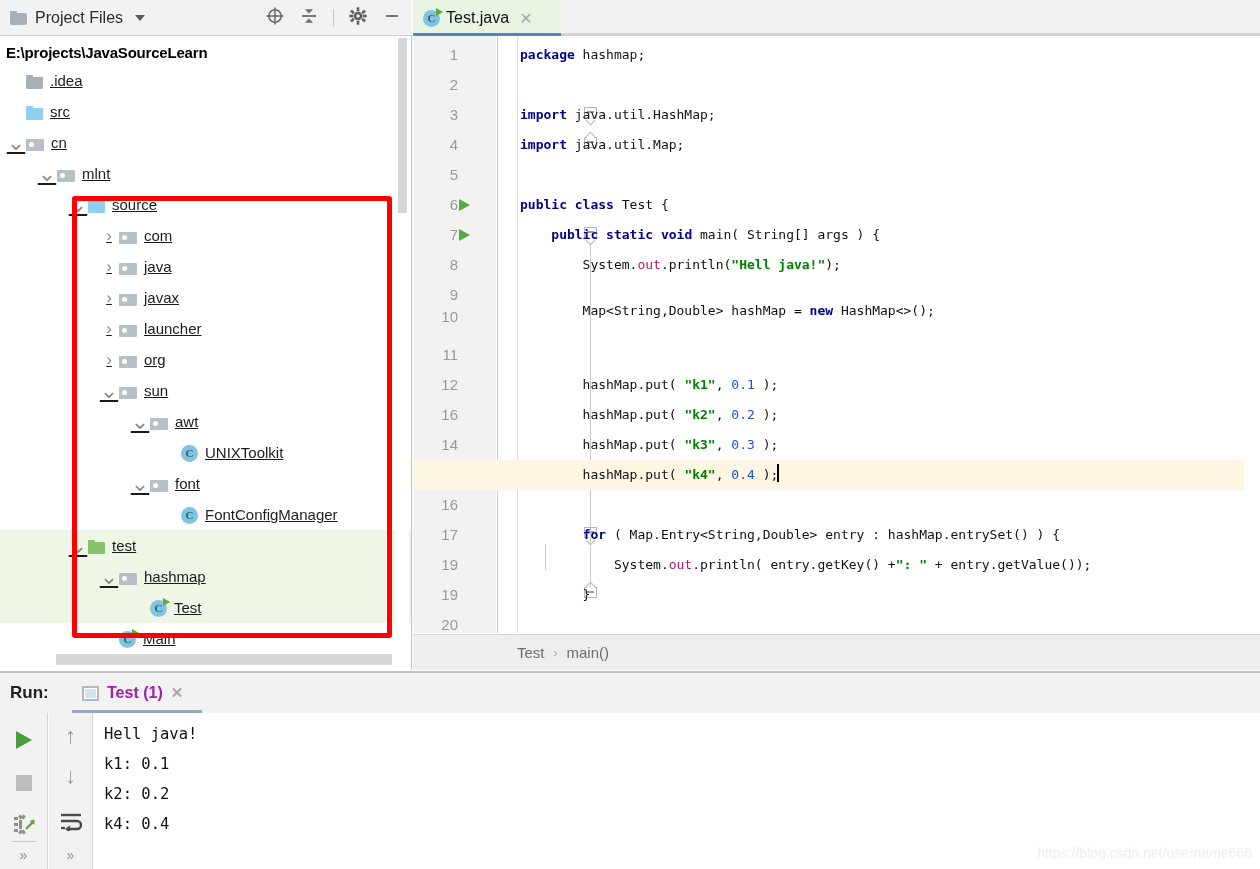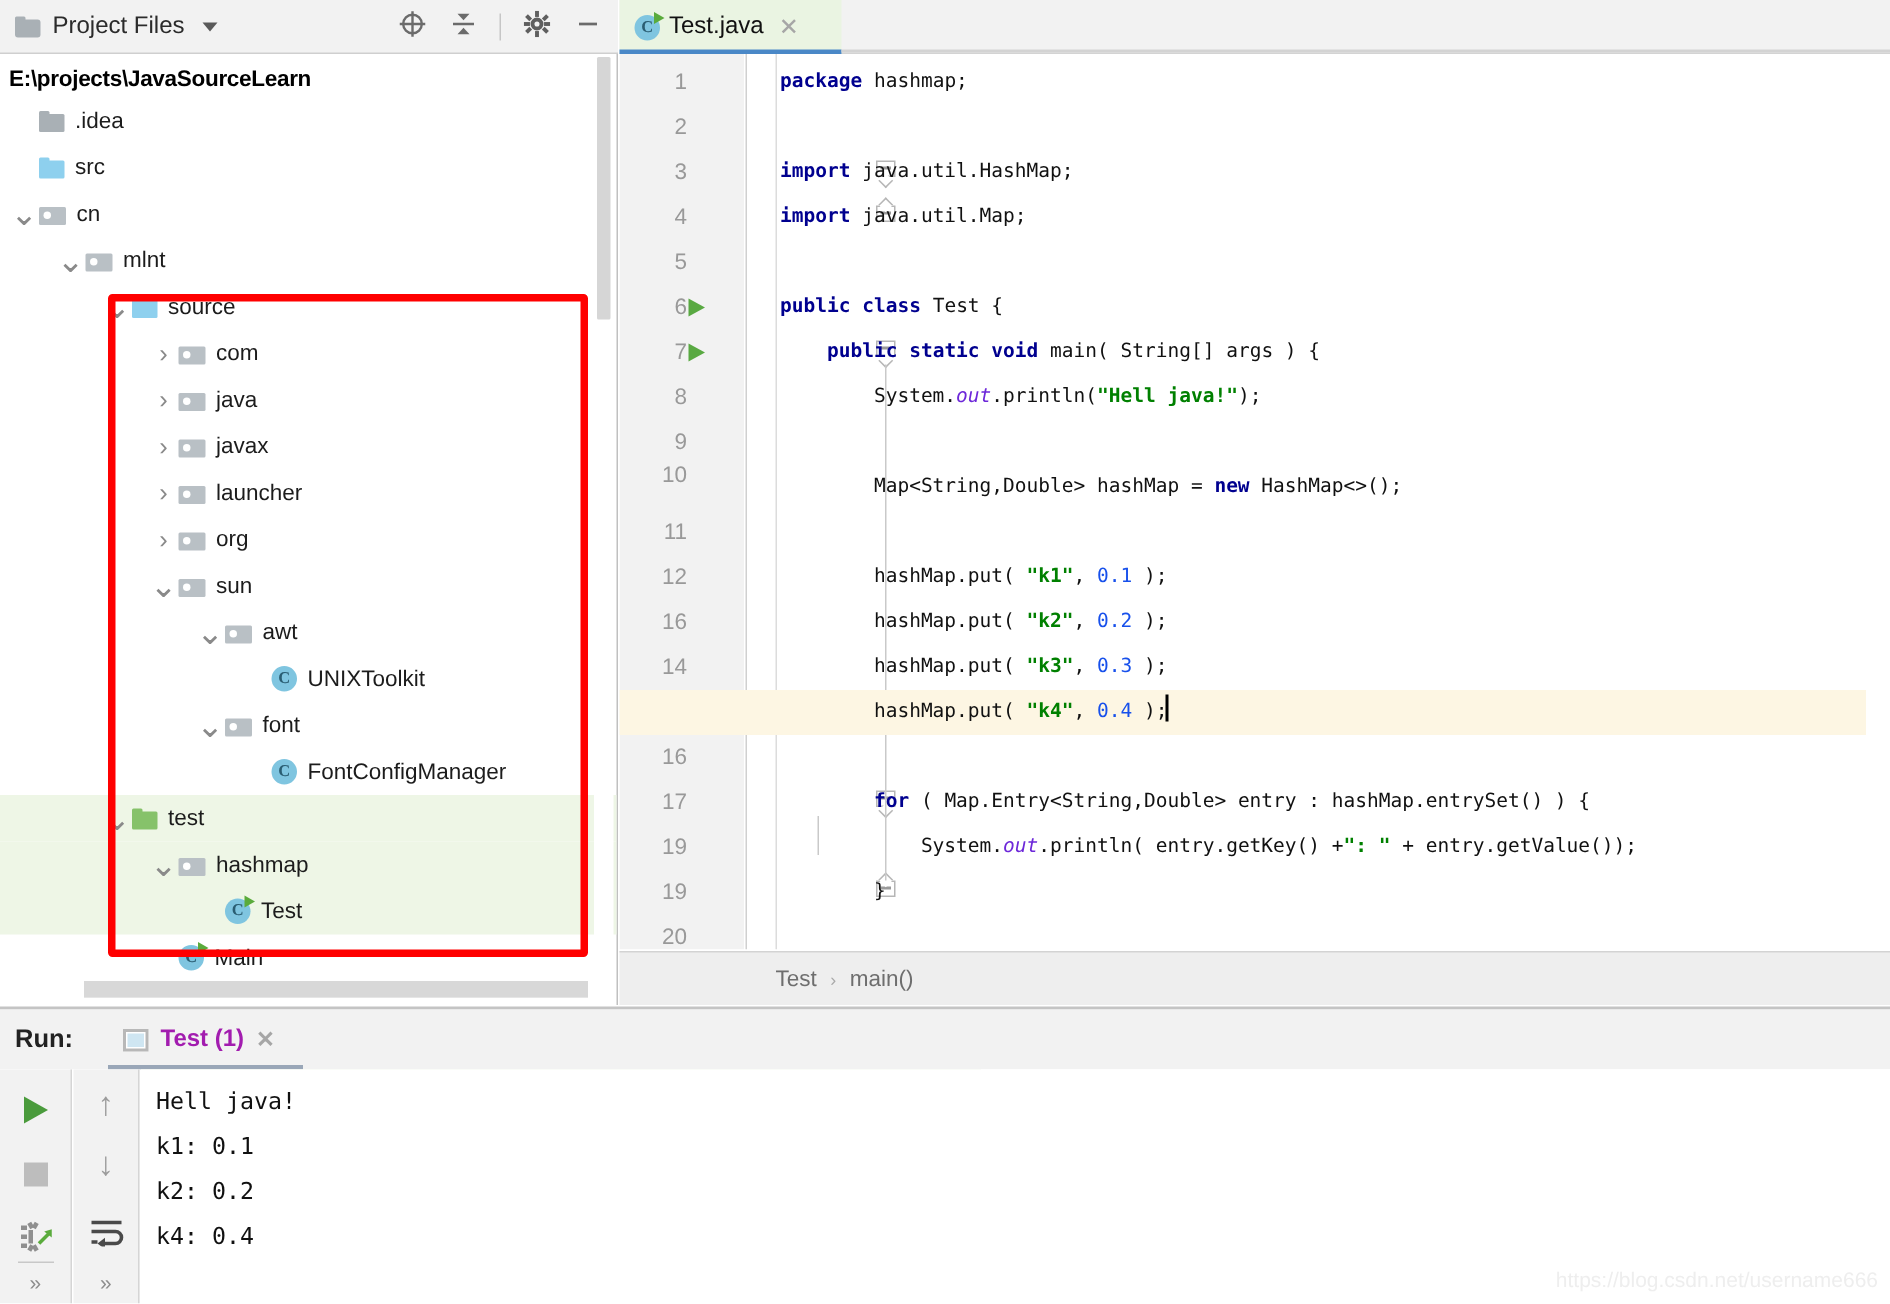--- a/index.html
+++ b/index.html
@@ -47,21 +47,21 @@
     border-top:6px solid #5a5a5a; margin-left:4px;
   }
   .pt-icons { position:absolute; right: 10px; top:0; height:36px; display:flex; align-items:center; gap:14px; }
   .pt-icons .sep { width:1px; height:18px; background:#c6c6c6; }
 
   #project-path {
     font-size: 15px; font-weight: bold; color: #000;
     padding: 8px 0 4px 6px;
     letter-spacing: -0.2px;
   }
-  #tree { position:relative; font-size:15px; color:#1b1b1b; }
+  #tree { position:relative; font-size:15px; color:#1b1b1b;text-decoration:underline; }
   .row {
     position: relative;
     height: 31px; display:flex; align-items:center;
     white-space: nowrap;
   }
   .row .arrow {
     width: 20px; text-align:center; color:#8a8a8a; font-size: 13px; flex: none;
     line-height: 1;
   }
   .row .spacer { flex:none; }
@@ -139,21 +139,21 @@
   .codeline {
     position:absolute; left:0; width:847px; height:30px; line-height:30px;
     font-family:"DejaVu Sans Mono", monospace; font-size:13px; color:#111;
     white-space:pre;
   }
   .codeline .txt { padding-left:107px; display:block; }
   .hl-line { background:#fdf6e3; }
   .kw { color:#00008f; font-weight:bold; }
   .str { color:#008000; font-weight:bold; }
   .num { color:#1750eb; }
-  .fld { color:#6d28d9; font-style:italic; }
+  .fld { color:#be185d; }
   .cursor { display:inline-block; width:1.5px; height:18px; background:#000; vertical-align:-3px; margin-left:-1px;}
 
   
   .foldm { position:absolute; left:88px; width:14px; height:16px; }
   .foldm .body { position:absolute; left:0; top:0; width:13px; height:11px; border:1px solid #b6b6b6; background:#fff;}
   .foldm .tip { position:absolute; left:3px; top:10px; width:7px; height:7px; border-right:1px solid #b6b6b6;
                 border-bottom:1px solid #b6b6b6; background:#fff; transform:rotate(45deg) ; }
   .foldm .minus { position:absolute; left:3px; top:4px; width:7px; height:2px; background:#9a9a9a;}
   .foldm.up .tip { top:-4px; transform:rotate(225deg); }
   .foldvline { position:absolute; left:94px; width:1px; background:#c9c9c9; }
@@ -508,21 +508,21 @@
       <div id="code-lines">
           <div class="codeline" style="top: 4px;"><span class="txt"><span class="kw">package</span> hashmap;</span></div>
           <div class="codeline" style="top: 34px;"><span class="txt"></span></div>
           <div class="codeline" style="top: 64px;"><span class="txt"><span class="kw">import</span> java.util.HashMap;</span></div>
           <div class="codeline" style="top: 94px;"><span class="txt"><span class="kw">import</span> java.util.Map;</span></div>
           <div class="codeline" style="top: 124px;"><span class="txt"></span></div>
           <div class="codeline" style="top: 154px;"><span class="txt"><span class="kw">public</span> <span class="kw">class</span> Test {</span></div>
           <div class="codeline" style="top: 184px;"><span class="txt">    <span class="kw">public</span> <span class="kw">static</span> <span class="kw">void</span> main( String[] args ) {</span></div>
           <div class="codeline" style="top: 214px;"><span class="txt">        System.<span class="fld">out</span>.println(<span class="str">"Hell java!"</span>);</span></div>
           <div class="codeline" style="top: 244px;"><span class="txt"></span></div>
-          <div class="codeline" style="top: 274px;"><span class="txt">        Map&lt;String,Double&gt; hashMap = <span class="kw">new</span> HashMap&lt;&gt;();</span></div>
+          <div class="codeline" style="top: 260px;"><span class="txt">        Map&lt;String,Double&gt; hashMap = <span class="kw">new</span> HashMap&lt;&gt;();</span></div>
           <div class="codeline" style="top: 304px;"><span class="txt"></span></div>
           <div class="codeline" style="top: 334px;"><span class="txt">        hashMap.put( <span class="str">"k1"</span>, <span class="num">0.1</span> );</span></div>
           <div class="codeline" style="top: 364px;"><span class="txt">        hashMap.put( <span class="str">"k2"</span>, <span class="num">0.2</span> );</span></div>
           <div class="codeline" style="top: 394px;"><span class="txt">        hashMap.put( <span class="str">"k3"</span>, <span class="num">0.3</span> );</span></div>
           <div class="codeline hl-line" style="top: 424px;"><span class="txt">        hashMap.put( <span class="str">"k4"</span>, <span class="num">0.4</span> );<span class="cursor"></span></span></div>
           <div class="codeline" style="top: 454px;"><span class="txt"></span></div>
           <div class="codeline" style="top: 484px;"><span class="txt">        <span class="kw">for</span> ( Map.Entry&lt;String,Double&gt; entry : hashMap.entrySet() ) {</span></div>
           <div class="codeline" style="top: 514px;"><span class="txt">            System.<span class="fld">out</span>.println( entry.getKey() +<span class="str">": "</span> + entry.getValue());</span></div>
           <div class="codeline" style="top: 544px;"><span class="txt">        }</span></div>
           <div class="codeline" style="top: 574px;"><span class="txt"></span></div>

